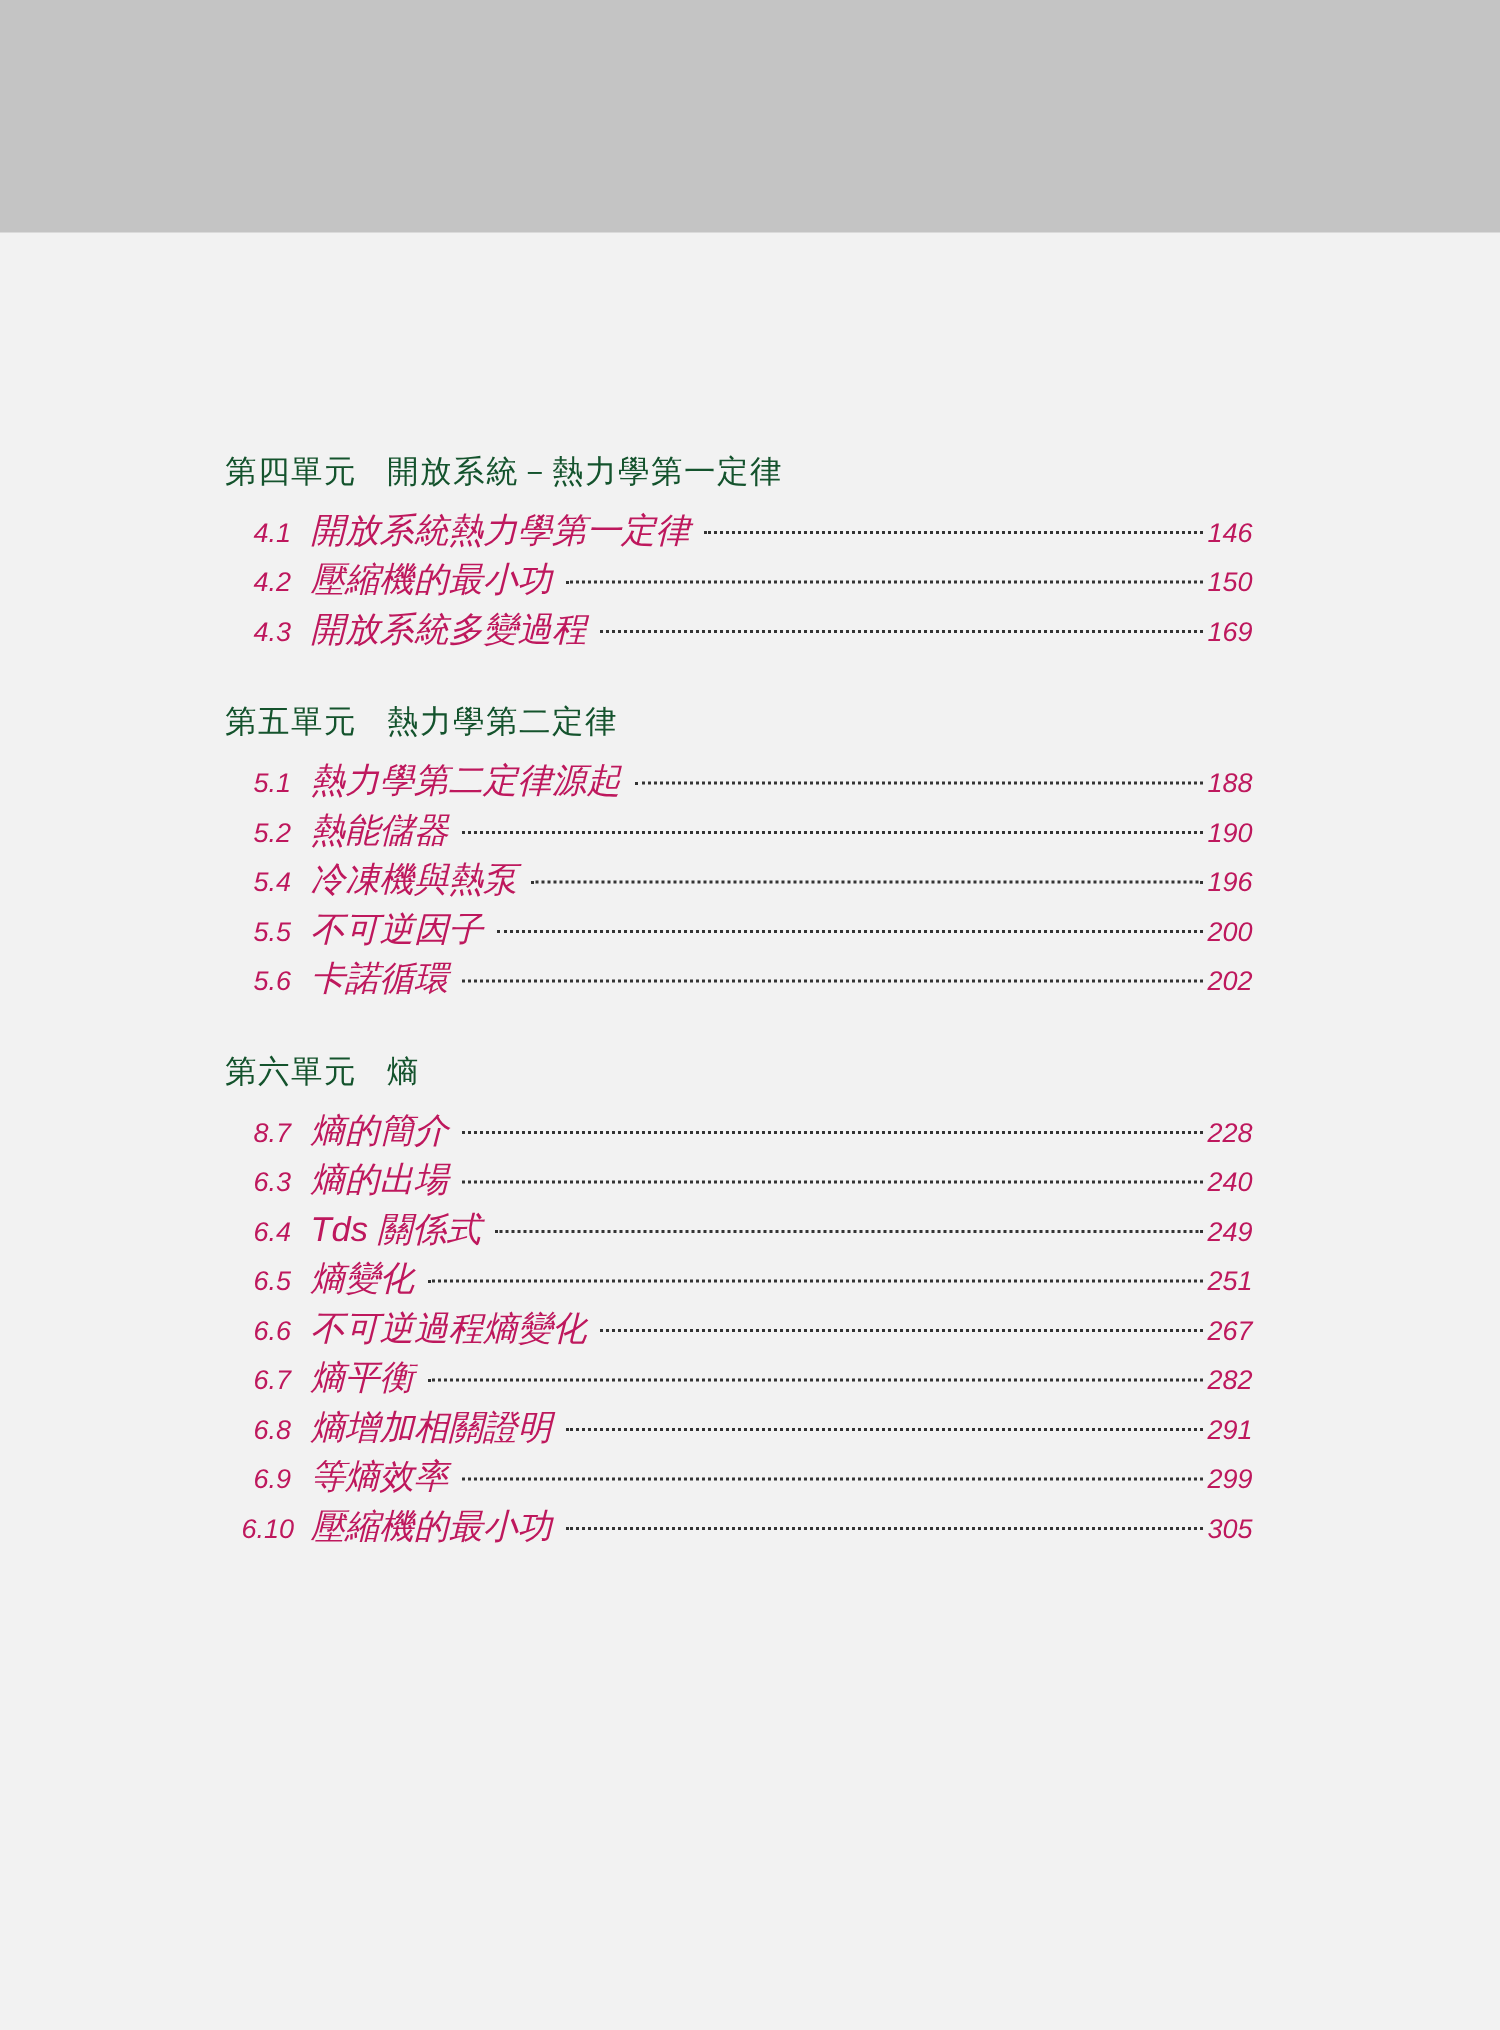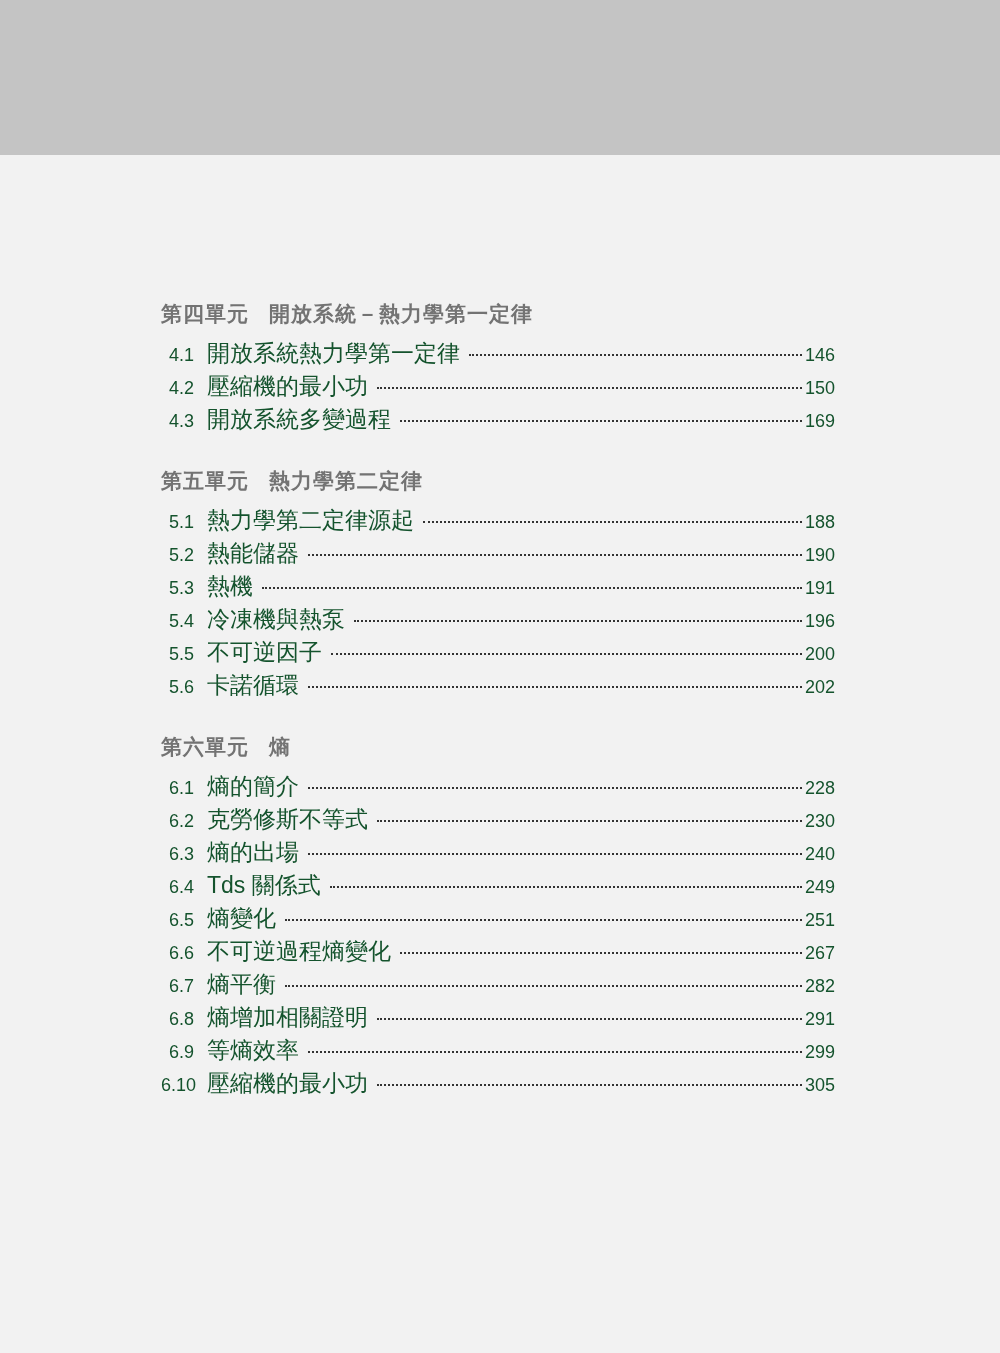--- a/index.html
+++ b/index.html
@@ -28,43 +28,44 @@
     background: #c4c4c4;
   }
   .content {
     position: absolute;
     top: 300px;
     left: 145px;
     width: 700px;
   }
   .unit-heading {
     font-family: "Liberation Serif", serif;
-    font-weight: bold;
+    font-weight: normal;
     font-size: 21px;
-    color: #737373;
+    color: #14532d;
     letter-spacing: 1px;
-    margin: 0 0 14px 16px;
+    margin: 0 0 14px 5px;
     white-space: nowrap;
   }
   .unit-heading .unit-label {
     margin-right: 20px;
   }
   .section-block {
     margin-bottom: 26px;
   }
   .section-block:last-child {
     margin-bottom: 0;
   }
   .toc-row {
     display: flex;
     align-items: baseline;
     font-size: 18px;
-    color: #14532d;
+    color: #be185d;
     line-height: 1.0;
     height: 33px;
+    font-style: italic;
   }
   .toc-num {
     width: 62px;
     padding-left: 24px;
     box-sizing: border-box;
     text-align: left;
     font-family: "Liberation Sans", sans-serif;
     font-size: 18px;
     white-space: nowrap;
   }
@@ -134,26 +135,20 @@
         <span class="toc-dots"></span>
         <span class="toc-page">188</span>
       </div>
       <div class="toc-row">
         <span class="toc-num">5.2</span>
         <span class="toc-title">熱能儲器</span>
         <span class="toc-dots"></span>
         <span class="toc-page">190</span>
       </div>
       <div class="toc-row">
-        <span class="toc-num">5.3</span>
-        <span class="toc-title">熱機</span>
-        <span class="toc-dots"></span>
-        <span class="toc-page">191</span>
-      </div>
-      <div class="toc-row">
         <span class="toc-num">5.4</span>
         <span class="toc-title">冷凍機與熱泵</span>
         <span class="toc-dots"></span>
         <span class="toc-page">196</span>
       </div>
       <div class="toc-row">
         <span class="toc-num">5.5</span>
         <span class="toc-title">不可逆因子</span>
         <span class="toc-dots"></span>
         <span class="toc-page">200</span>
@@ -164,30 +159,24 @@
         <span class="toc-dots"></span>
         <span class="toc-page">202</span>
       </div>
     </div>
 
     <div class="section-block">
       <div class="unit-heading">
         <span class="unit-label">第六單元</span><span>熵</span>
       </div>
       <div class="toc-row">
-        <span class="toc-num">6.1</span>
+        <span class="toc-num">8.7</span>
         <span class="toc-title">熵的簡介</span>
         <span class="toc-dots"></span>
         <span class="toc-page">228</span>
-      </div>
-      <div class="toc-row">
-        <span class="toc-num">6.2</span>
-        <span class="toc-title">克勞修斯不等式</span>
-        <span class="toc-dots"></span>
-        <span class="toc-page">230</span>
       </div>
       <div class="toc-row">
         <span class="toc-num">6.3</span>
         <span class="toc-title">熵的出場</span>
         <span class="toc-dots"></span>
         <span class="toc-page">240</span>
       </div>
       <div class="toc-row">
         <span class="toc-num">6.4</span>
         <span class="toc-title">Tds 關係式</span>

